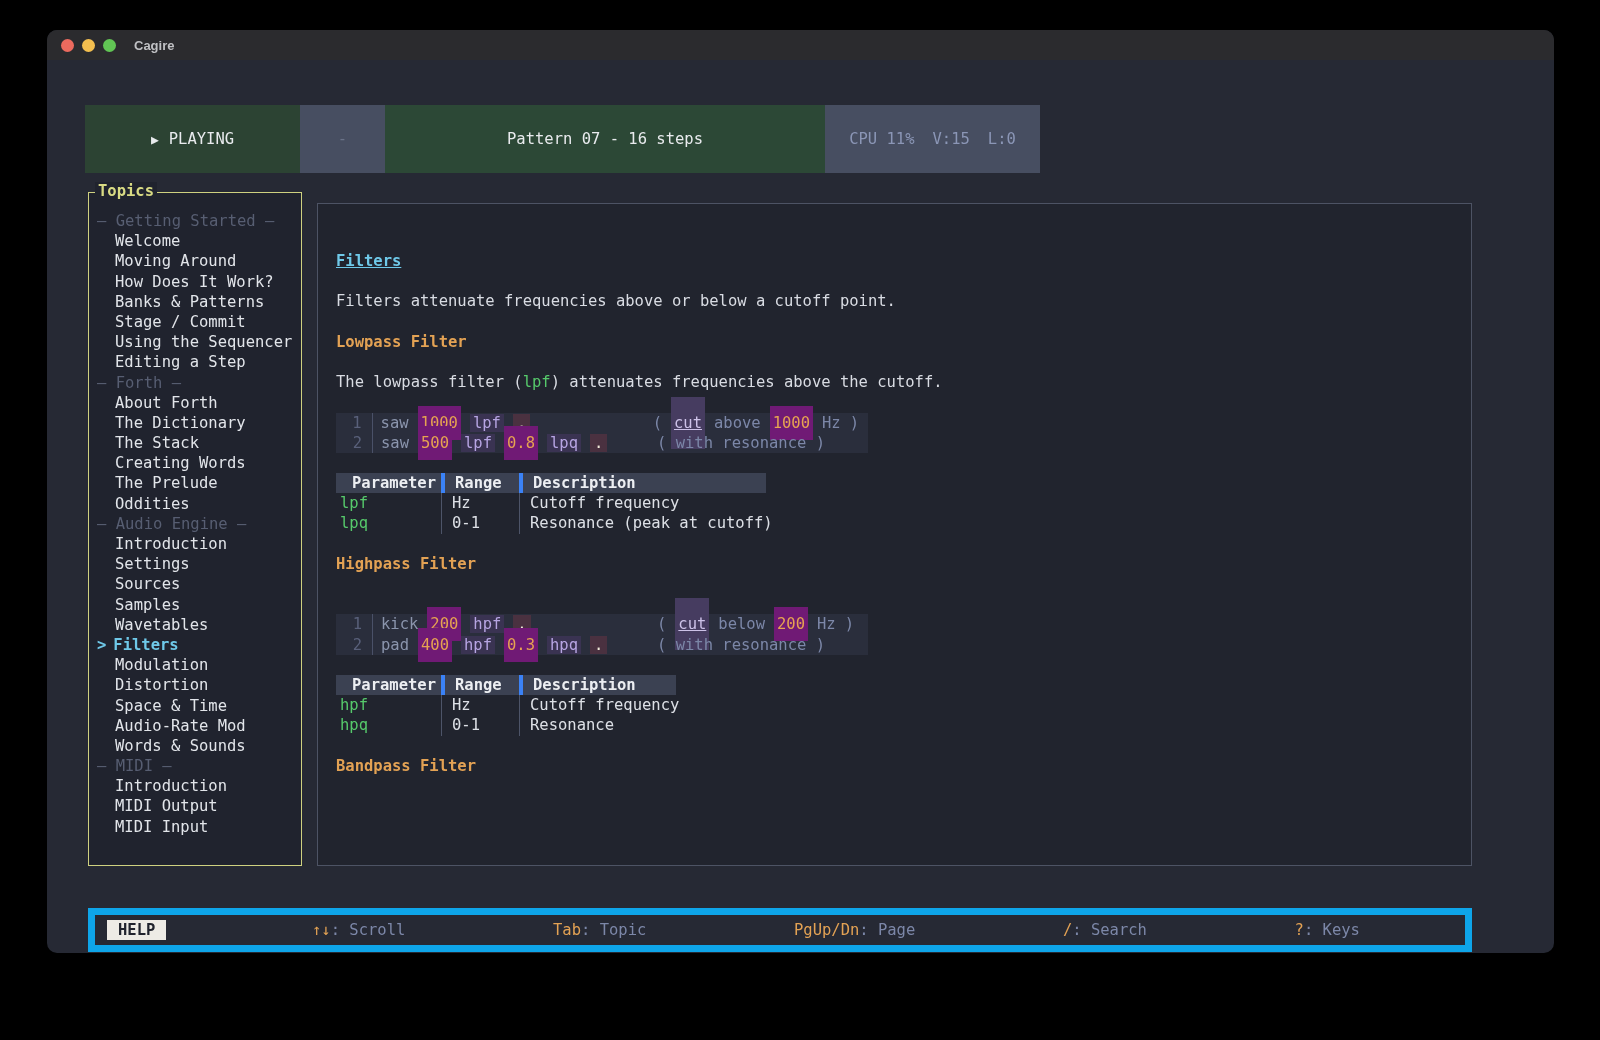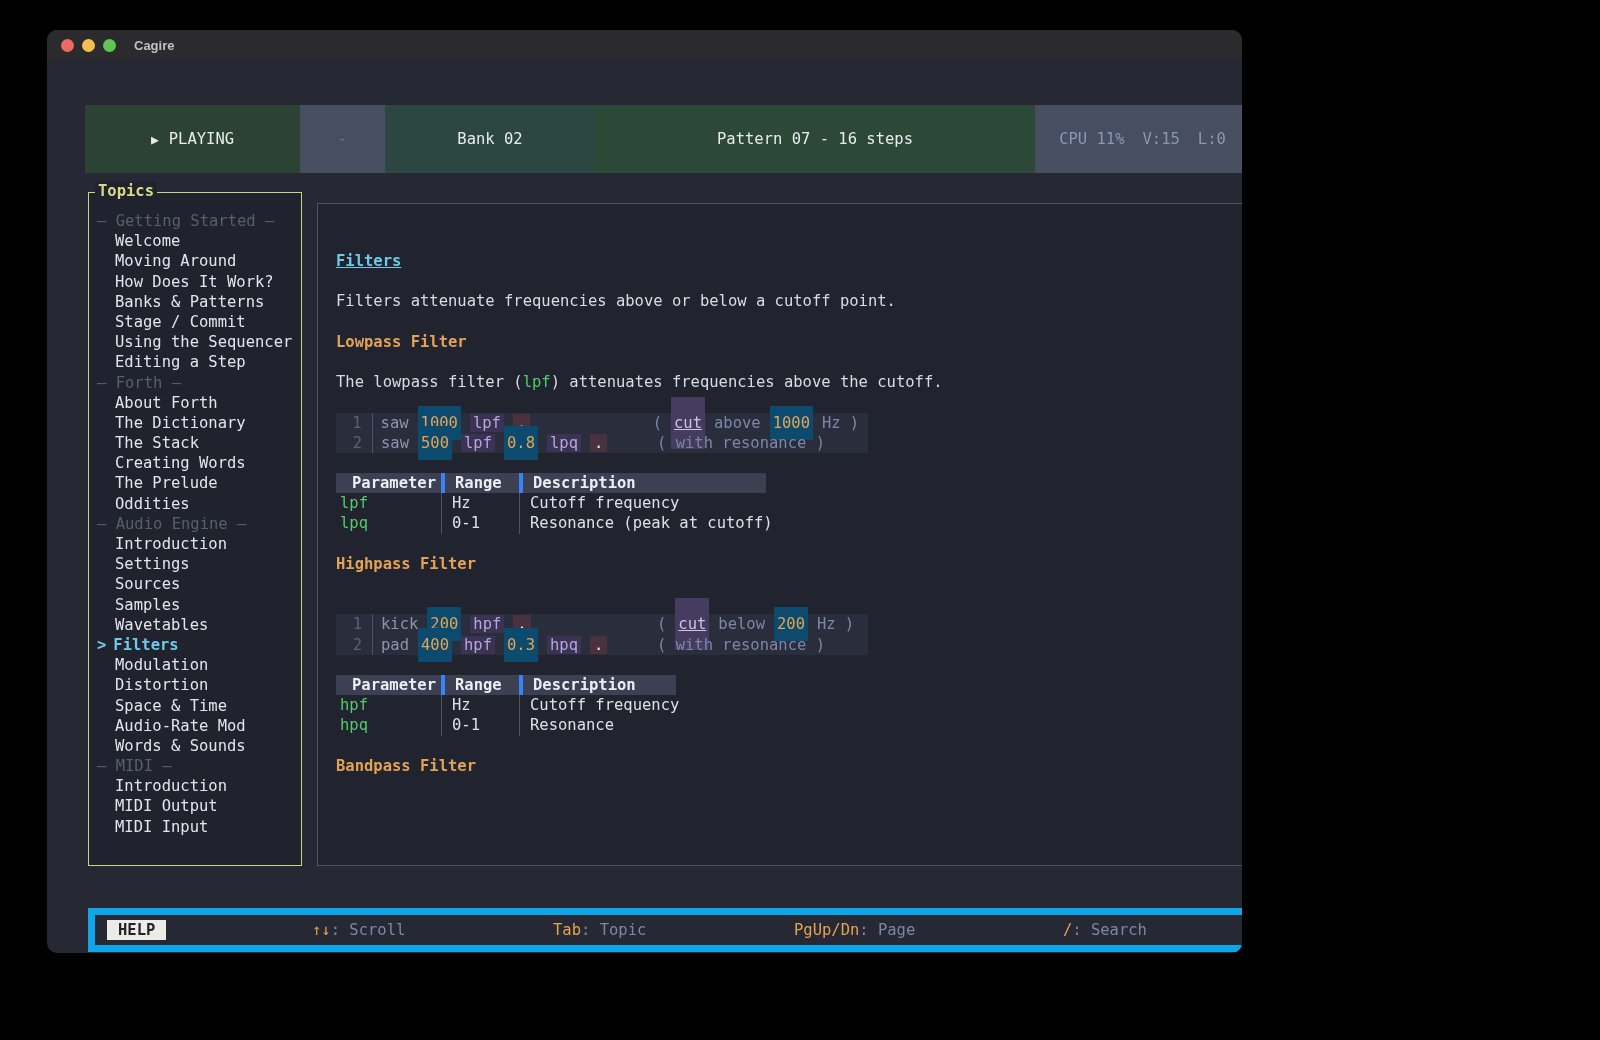--- a/index.html
+++ b/index.html
@@ -1,19 +1,19 @@
 <!DOCTYPE html>
 <html><head>
 <meta charset="utf-8">
 <style>
   * { margin:0; padding:0; box-sizing:border-box; }
   html,body { background:#000; }
   .stage { position:relative; width:1600px; height:1040px; background:#000; overflow:hidden;
            font-family:"DejaVu Sans Mono", monospace; }
-  .window { position:absolute; left:47px; top:30px; width:1195px; height:923px;
+  .window { position:absolute; left:47px; top:30px; width:1507px; height:923px;
             background:#262934; border-radius:10px; overflow:hidden; }
   
   .titlebar { height:30px; background:#2b2b2e; display:flex; align-items:center; padding-left:14px; }
   .dot { width:13px; height:13px; border-radius:50%; margin-right:8px; }
   .dot.red { background:#ec6a5e; } .dot.yellow { background:#f4bf4f; } .dot.green { background:#61c554; }
   .wtitle { color:#c0c1c4; font:bold 13px "Liberation Sans", sans-serif; margin-left:10px; }
   .body { position:relative; height:893px; font-size:15.5px; color:#d9dce3; }
 
   
   .statusbar { position:absolute; left:38px; top:45px; width:1392px; height:68px; display:flex; }
@@ -48,21 +48,21 @@
   .kw-green { color:#56c96b; }
 
   
   .codeblock { width:532px; background:#2a2e3c; }
   .codeline { display:flex; height:20.2px; line-height:20.2px; align-items:stretch; }
   .gut { width:26px; text-align:right; color:#59607a; }
   .gsep { width:1px; background:#4a5168; margin:0 8px 0 10px; }
   .codeleft { width:276px; white-space:pre; }
   .codeleft span, .cmtline span { margin-right:9px; }
   .tw  { color:#8b95ad; }
-  .tn  { color:#e6a351; background:#0c4a6e; padding:8px 3px; }
+  .tn  { color:#e6a351; background:#701a75; padding:8px 3px; }
   .to  { color:#b7a5e3; background:#3a3352; padding:0 3px; }
   .td  { color:#f0ead9; background:#4a3140; padding:0 4px; }
   .tc  { color:#7c87a8; }
   .tch { color:#cdc2e8; background:#463c60; padding:17px 3px;text-decoration:underline; }
   .cmt-single { color:#7c87a8; white-space:pre; }
 
   
   .tbl { display:grid; line-height:20.2px; }
   .tbl.t1 { grid-template-columns:105px 78px 247px; width:430px; }
   .tbl.t2 { grid-template-columns:105px 78px 157px; width:340px; }
@@ -98,23 +98,20 @@
 
     <div class="body">
 
       <div class="statusbar">
         <div class="seg seg-play">
           <span class="play-glyph">▶</span>
           <span>PLAYING</span>
         </div>
         <div class="seg seg-dash">
           <span>-</span>
-        </div>
-        <div class="seg seg-bank">
-          <span>Bank 02</span>
         </div>
         <div class="seg seg-pattern">
           <span>Pattern 07 - 16 steps</span>
         </div>
         <div class="seg seg-cpu">
           <span>CPU 11%</span>
           <span>V:15</span>
           <span>L:0</span>
         </div>
       </div>

